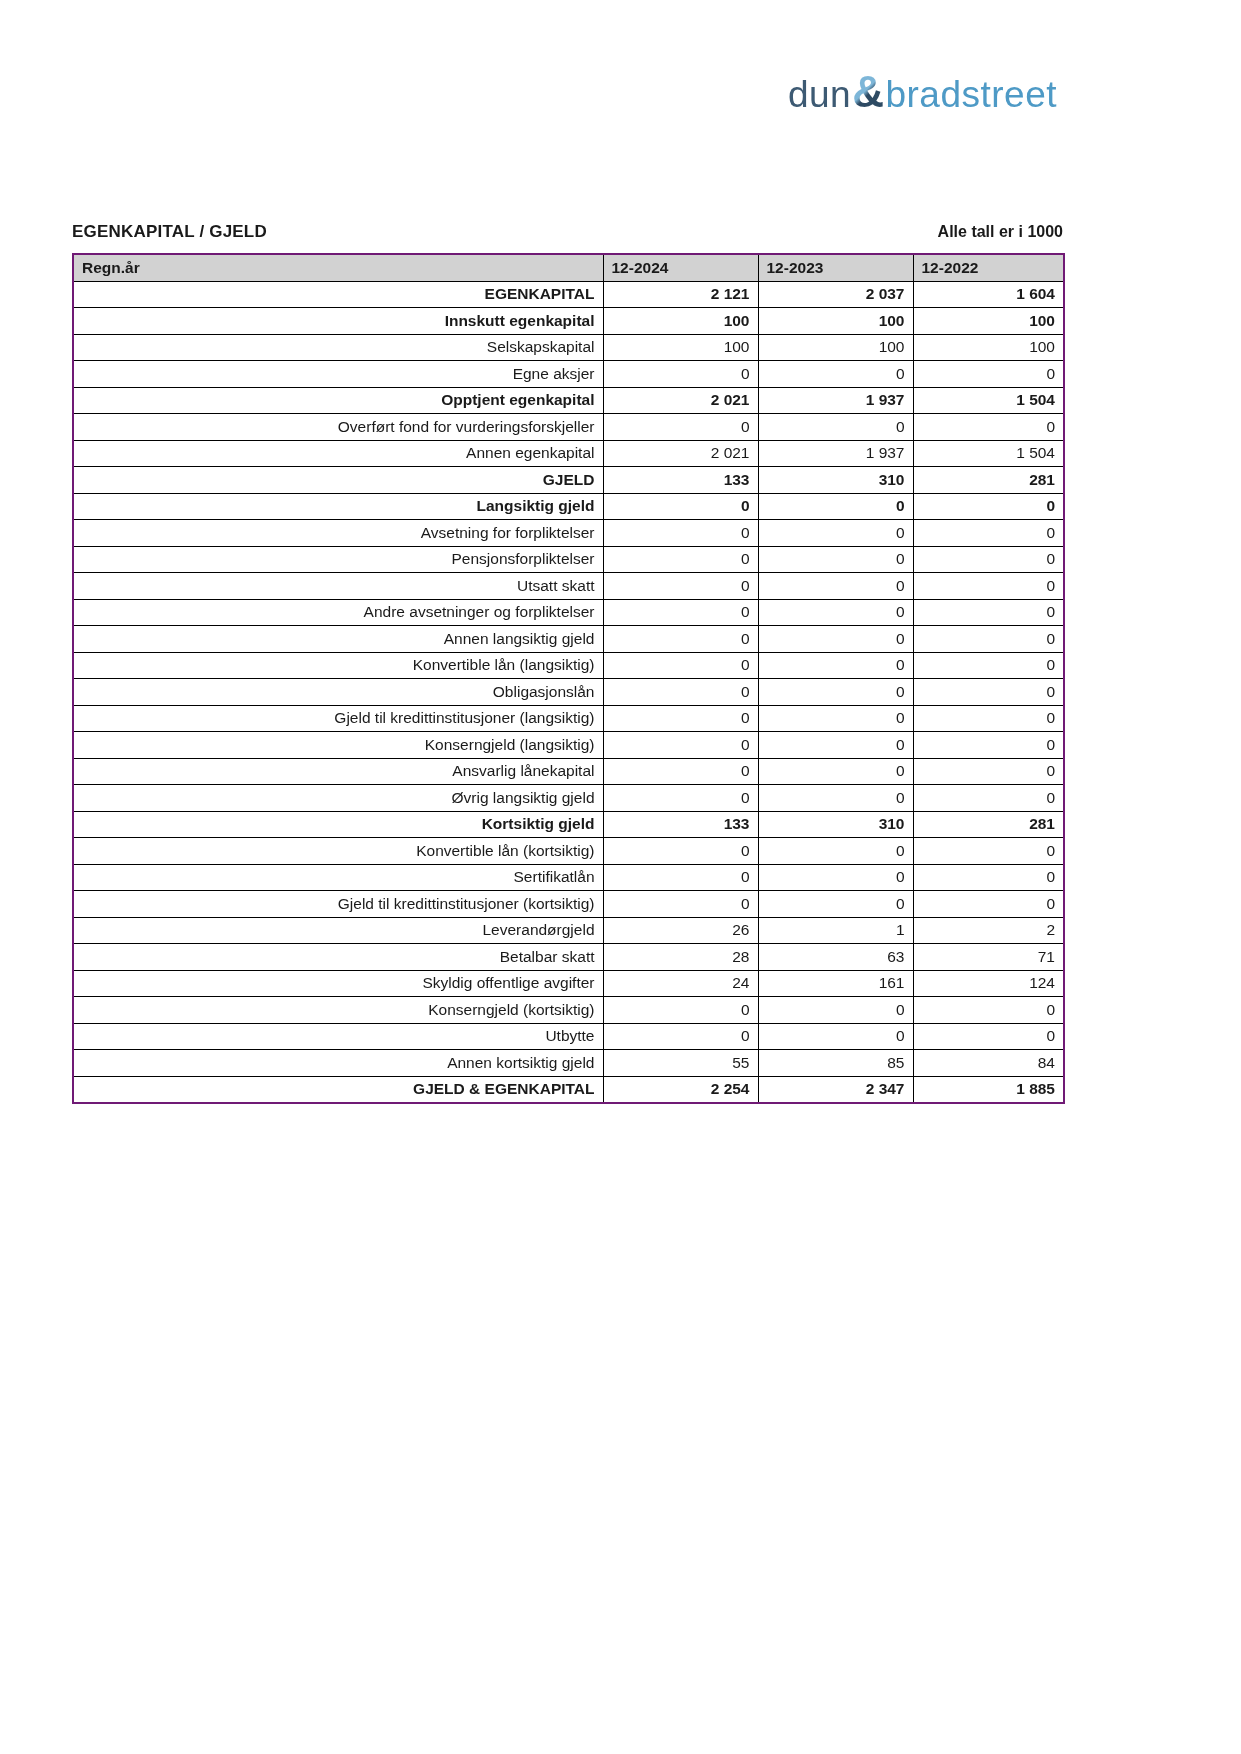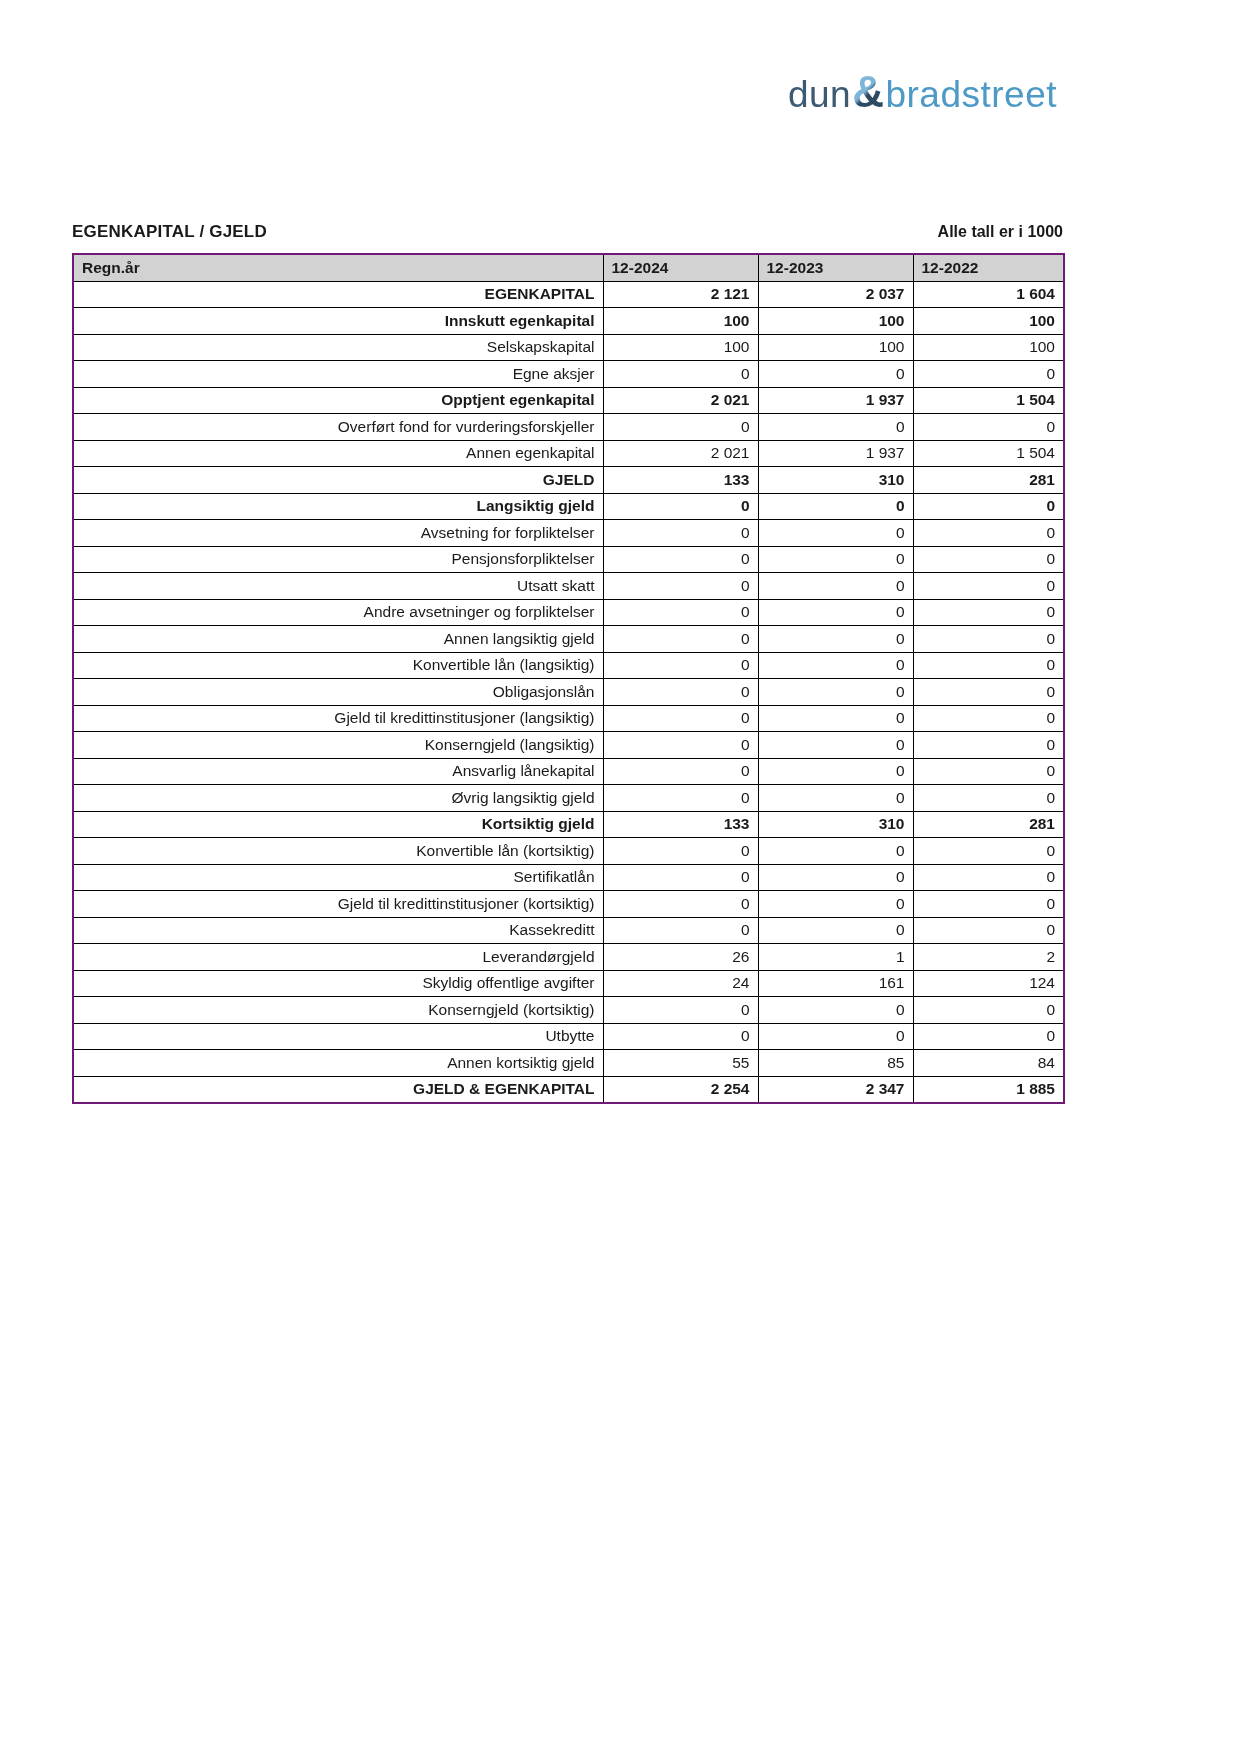--- a/index.html
+++ b/index.html
@@ -271,32 +271,32 @@
           <td class="num-col">0</td>
           <td class="num-col">0</td>
         </tr>
         <tr>
           <td class="label-col">Gjeld til kredittinstitusjoner (kortsiktig)</td>
           <td class="num-col">0</td>
           <td class="num-col">0</td>
           <td class="num-col">0</td>
         </tr>
         <tr>
-          <td class="label-col">Kassekreditt</td>
-          <td class="num-col">0</td>
-          <td class="num-col">0</td>
-          <td class="num-col">0</td>
-        </tr>
-        <tr>
           <td class="label-col">Leverandørgjeld</td>
           <td class="num-col">26</td>
           <td class="num-col">1</td>
           <td class="num-col">2</td>
         </tr>
         <tr>
+          <td class="label-col">Betalbar skatt</td>
+          <td class="num-col">28</td>
+          <td class="num-col">63</td>
+          <td class="num-col">71</td>
+        </tr>
+        <tr>
           <td class="label-col">Skyldig offentlige avgifter</td>
           <td class="num-col">24</td>
           <td class="num-col">161</td>
           <td class="num-col">124</td>
         </tr>
         <tr>
           <td class="label-col">Konserngjeld (kortsiktig)</td>
           <td class="num-col">0</td>
           <td class="num-col">0</td>
           <td class="num-col">0</td>

